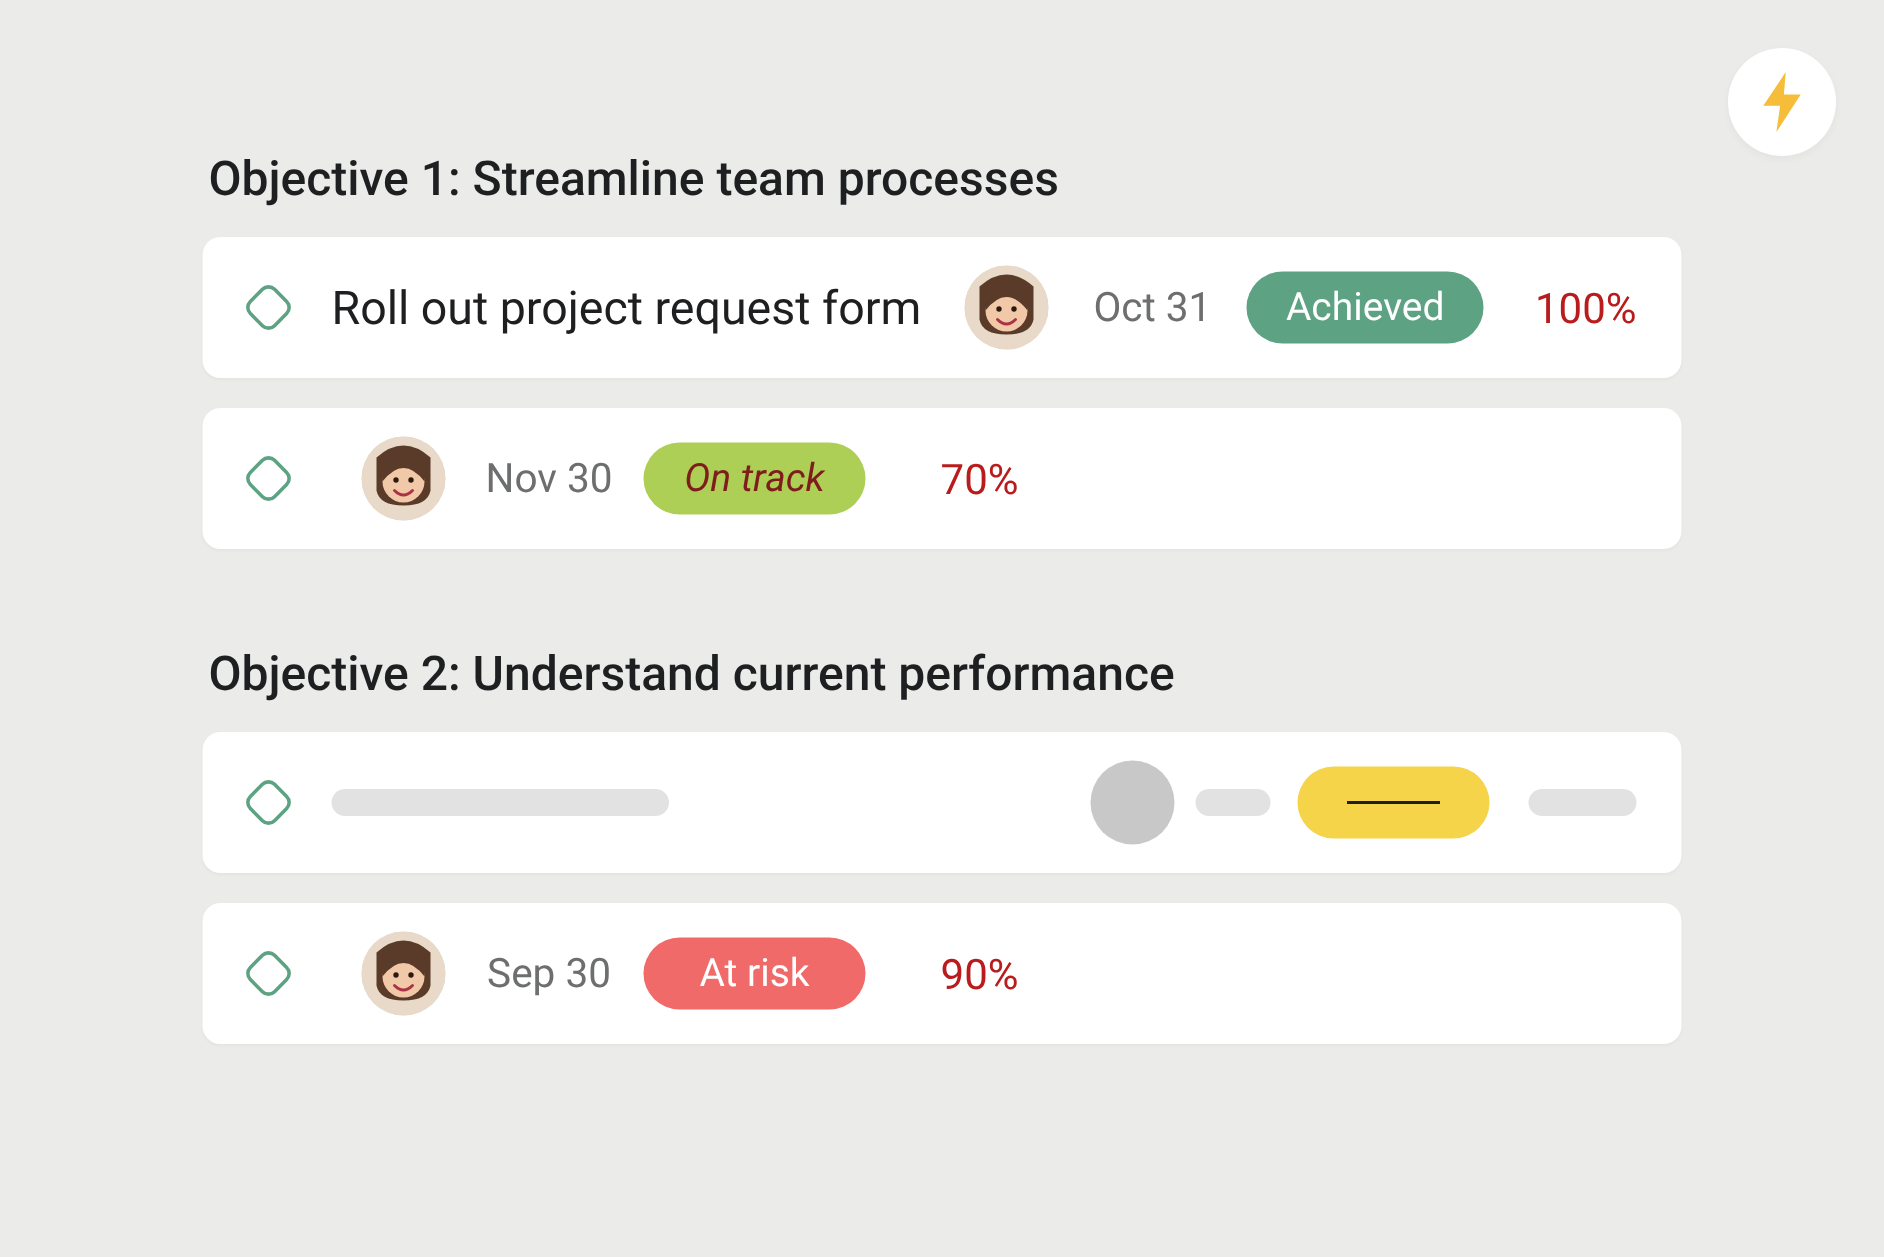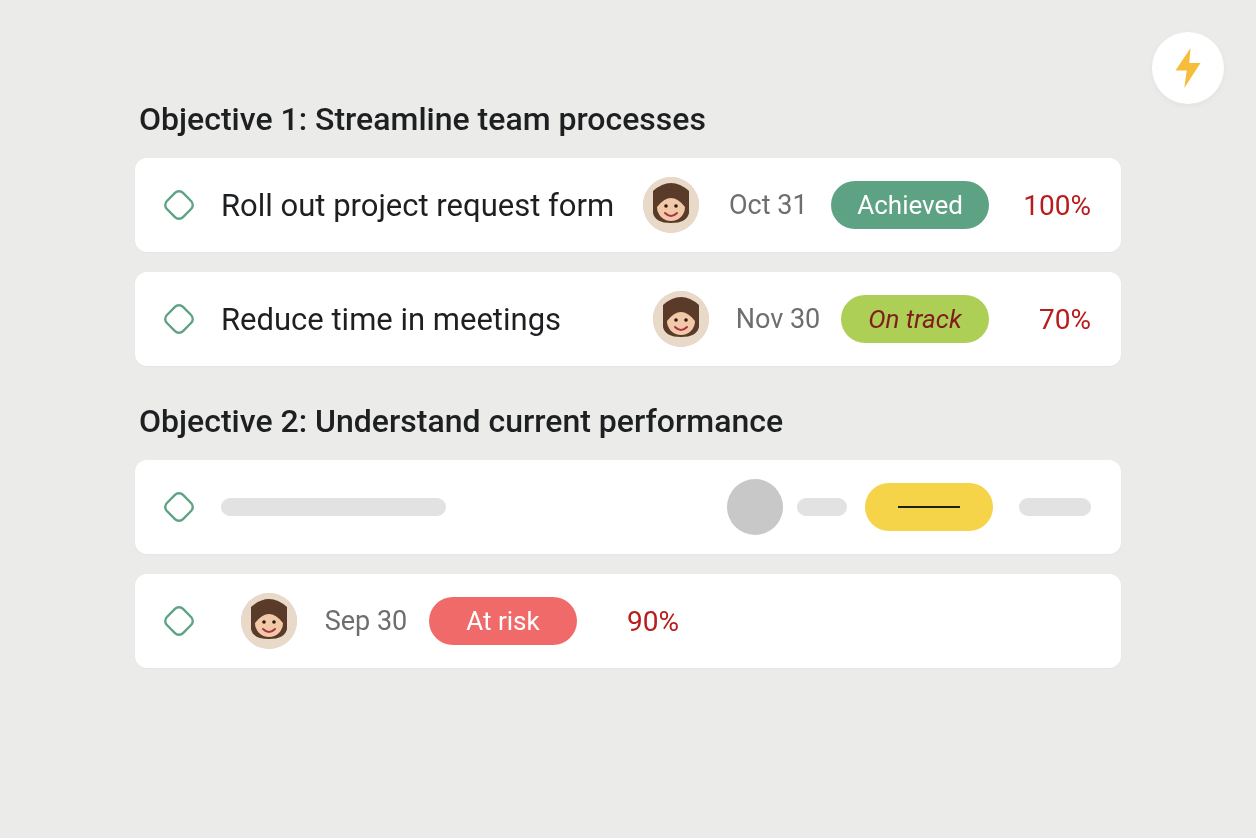--- a/index.html
+++ b/index.html
@@ -33,21 +33,21 @@
       padding: 100px 135px 0 135px;
     }
     .objective-title {
       font-size: 32px;
       font-weight: 500;
       color: #1e1f21;
       margin-bottom: 20px;
       padding-left: 4px;
     }
     .objective-group {
-      margin-bottom: 36px;
+      margin-bottom: 64px;
     }
     .task-card {
       background: #ffffff;
       border-radius: 12px;
       height: 94px;
       display: flex;
       align-items: center;
       padding: 0 30px 0 24px;
       margin-bottom: 20px;
       box-shadow: 0 1px 2px rgba(0,0,0,0.03);
@@ -216,21 +216,20 @@
       </span>
       <span class="percent">100%</span>
     </div>
 
     <div class="task-card">
       <span class="diamond">
         <svg width="38" height="38" viewBox="0 0 40 40">
             <rect x="8" y="8" width="24" height="24" rx="6" transform="rotate(45 20 20)" fill="none" stroke="#5da283" stroke-width="2.5"></rect>
           </svg>
       </span>
-      <span class="task-title">Reduce time in meetings</span>
       <span class="avatar">
         <svg viewBox="0 0 56 56">
             <rect width="56" height="56" fill="#e8d9c8"></rect>
             <path d="M10 14 Q28 -2 46 14 L46 36 Q44 46 28 46 Q12 46 10 36 Z" fill="#5a3a28"></path>
             <circle cx="28" cy="30" r="14" fill="#f2c9a8"></circle>
             <path d="M14 30 Q28 12 42 30 L42 18 Q28 6 14 18 Z" fill="#5a3a28"></path>
             <circle cx="23" cy="29" r="1.8" fill="#2b1a10"></circle>
             <circle cx="33" cy="29" r="1.8" fill="#2b1a10"></circle>
             <path d="M22 36 Q28 42 34 36" stroke="#a34" stroke-width="2" fill="none" stroke-linecap="round"></path>
           </svg>

